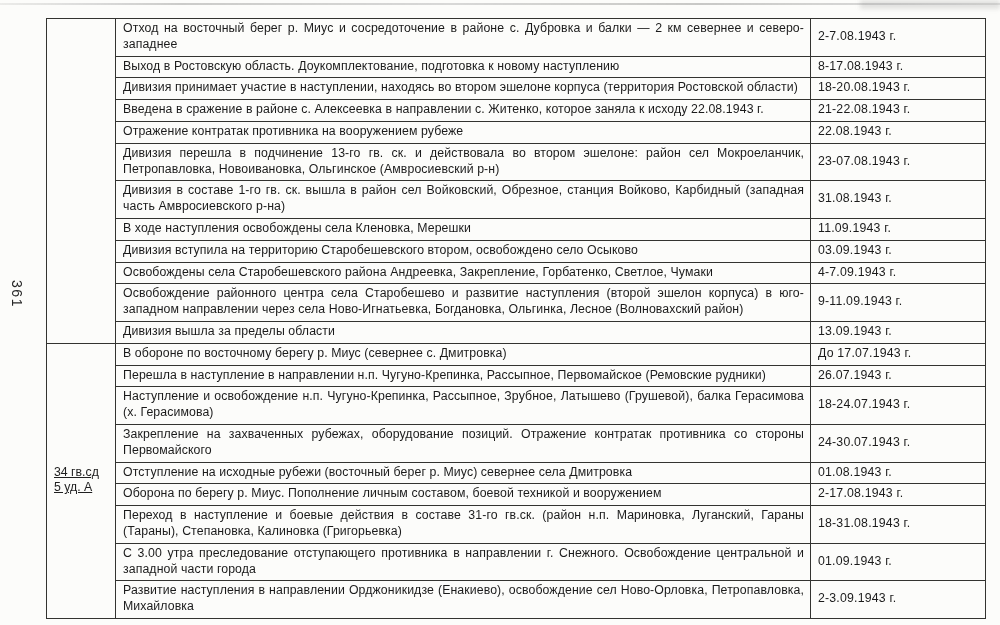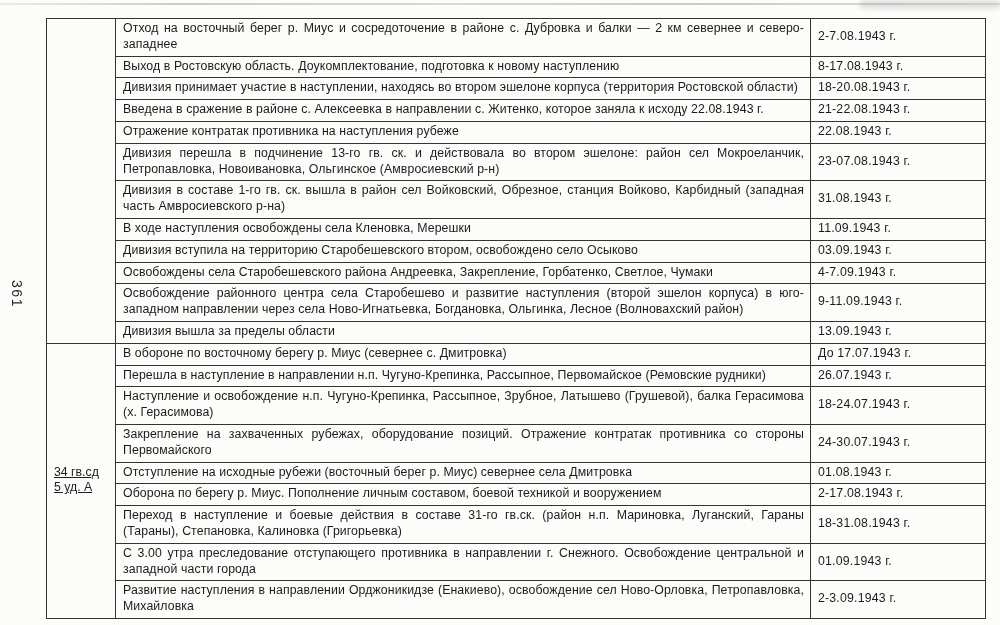--- a/index.html
+++ b/index.html
@@ -111,21 +111,21 @@
         </tr>
         <tr>
           <td class="event-cell">Дивизия принимает участие в наступлении, находясь во втором эшелоне корпуса (территория Ростовской области)</td>
           <td class="date-cell">18-20.08.1943 г.</td>
         </tr>
         <tr>
           <td class="event-cell">Введена в сражение в районе с. Алексеевка в направлении с. Житенко, которое заняла к исходу 22.08.1943 г.</td>
           <td class="date-cell">21-22.08.1943 г.</td>
         </tr>
         <tr>
-          <td class="event-cell">Отражение контратак противника на наступления рубеже</td>
+          <td class="event-cell">Отражение контратак противника на вооружением рубеже</td>
           <td class="date-cell">22.08.1943 г.</td>
         </tr>
         <tr>
           <td class="event-cell">Дивизия перешла в подчинение 13-го гв. ск. и действовала во втором эшелоне: район сел Мокроеланчик, Петропавловка, Новоивановка, Ольгинское (Амвросиевский р-н)</td>
           <td class="date-cell">23-07.08.1943 г.</td>
         </tr>
         <tr>
           <td class="event-cell">Дивизия в составе 1-го гв. ск. вышла в район сел Войковский, Обрезное, станция Войково, Карбидный (западная часть Амвросиевского р-на)</td>
           <td class="date-cell">31.08.1943 г.</td>
         </tr>

